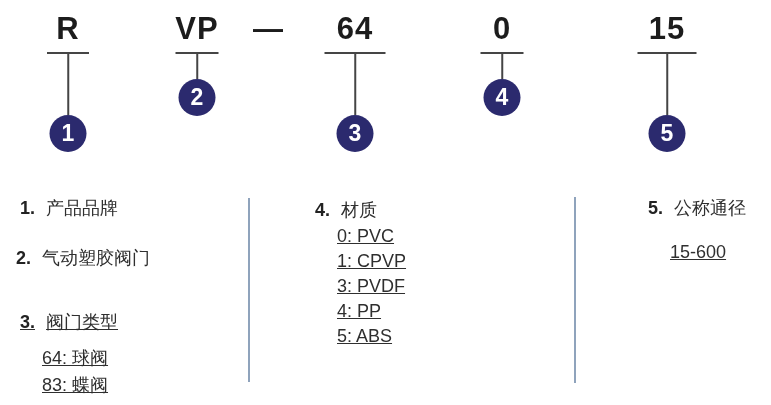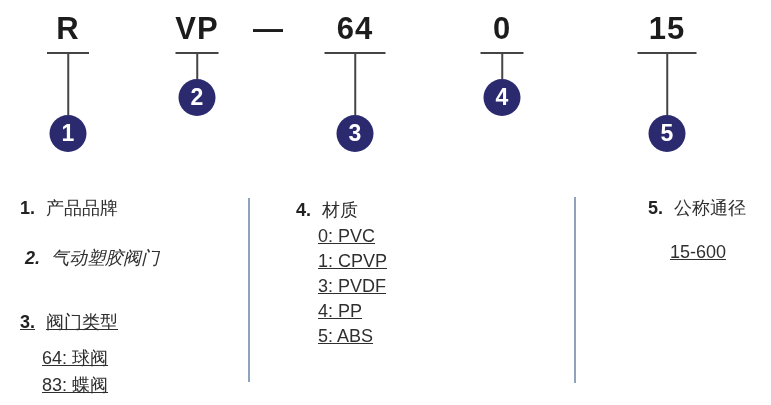--- a/index.html
+++ b/index.html
@@ -52,25 +52,25 @@
   }
 
   
   .legend-section{position:absolute;font-size:18px;color:#2f2f2f;}
   .legend-header{line-height:22px;white-space:nowrap;}
   .legend-num{font-weight:700;color:#222222;}
   .legend-title{margin-left:11px;}
   .legend-items{margin-left:22px;white-space:nowrap;}
   .legend-item{line-height:26px;}
   .sec1{left:20px;top:197px;}
-  .sec2{left:25px;top:247px;font-style:italic;}
+  .sec2{left:16px;top:247px;}
   .sec3{left:20px;top:311px;text-decoration:underline;}
   .sec3 .legend-item{line-height:27px;}
   .sec3 .legend-items{margin-top:12px;}
-  .sec4{left:296px;top:199px;}
+  .sec4{left:315px;top:199px;}
   .sec4 .legend-item{line-height:25px;}
   .sec4 .legend-items{margin-top:3px;text-decoration:underline;}
   .sec5{left:648px;top:197px;}
   .sec5 .legend-items{margin-top:20px;text-decoration:underline;}
 
   .divider{
     position:absolute;width:2px;
     background:var(--divider,#8fa3bc);
   }
   .divider1{left:248px;top:198px;height:184px;}

